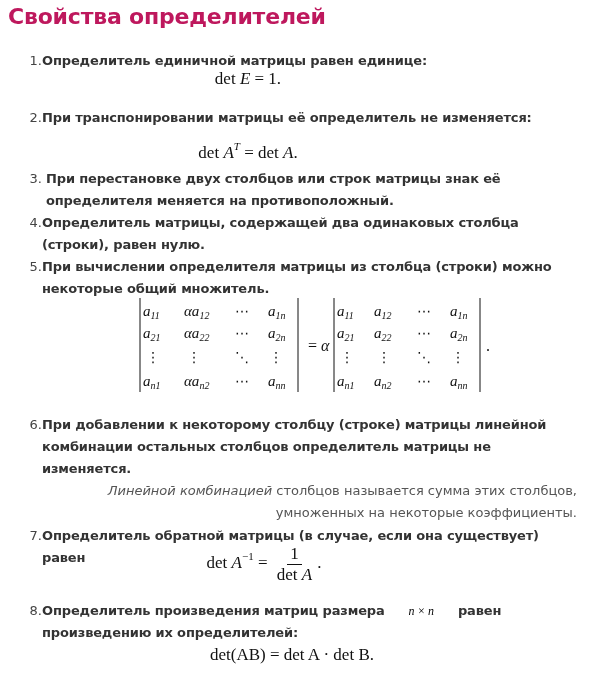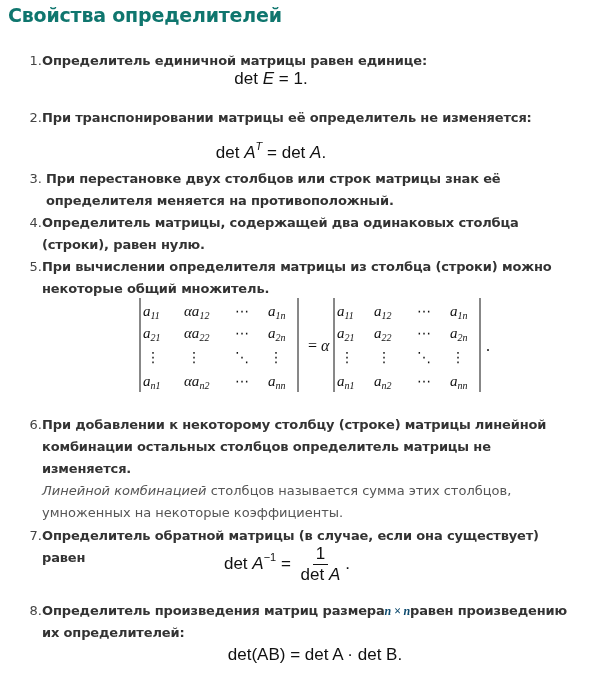--- a/index.html
+++ b/index.html
@@ -2,40 +2,40 @@
 <html><head>
 <meta charset="utf-8">
 <style>
   html, body { margin: 0; padding: 0; background: #ffffff; }
   body {
     width: 600px; height: 684px; overflow: hidden; position: relative;
     font-family: "DejaVu Sans", sans-serif; color: #333333;
   }
   .title {
     position: absolute; left: 8px; top: 4px;
-    font-size: 19px; font-weight: bold; color: #0f766e;
+    font-size: 22px; font-weight: bold; color: #be185d;
     letter-spacing: -0.2px;
   }
   .item { position: absolute; left: 26px; width: 560px; font-size: 13px; line-height: 22px; }
   .num { position: absolute; left: 0; top: 0; width: 16px; text-align: right; font-weight: normal; color: #444; }
   .txt { margin-left: 16px; font-weight: bold; color: #333; letter-spacing: -0.15px; }
-  .note { margin-left: 16px; color: #555; font-weight: normal; font-size: 13px; line-height: 22px; }
+  .note { margin-left: 16px; color: #555; font-weight: normal; font-size: 13px; line-height: 22px; text-align: right; }
   .note em { font-style: italic; }
   .math {
-    font-family: Liberation Sans, sans-serif;
+    font-family: Liberation Serif, serif;
     font-size: 17px; color: #111; text-align: center; position: absolute;
-    left: 0; width: 496px; margin-left: 23px;
+    left: 0; width: 496px;
   }
   .mi { font-style: italic; }
   .rm { font-style: normal; }
   .sup { font-size: 11px; vertical-align: 8px; }
   .frac { display: inline-flex; flex-direction: column; align-items: center; vertical-align: middle; margin: 0 2px; }
   .frac .n { border-bottom: 1px solid #111; padding: 0 3px 1px; line-height: 18px; }
   .frac .d { padding: 1px 3px 0; line-height: 18px; }
-  .inline-math { font-family: "Liberation Serif", serif; font-style: italic; font-weight: bold; font-size: 12px; color: #0c4a6e; margin: 0 0; }
+  .inline-math { font-family: "Liberation Serif", serif; font-style: italic; font-weight: normal; font-size: 12px; color: #000000; margin: 0 24px; }
   svg text { font-family: "Liberation Serif", serif; }
 </style>
 </head>
 <body>
 
 <div class="title">Свойства определителей</div>
 
 <div class="item" style="top:50px;">
   <span class="num">1.</span>
   <div class="txt">Определитель единичной матрицы равен единице:</div>

